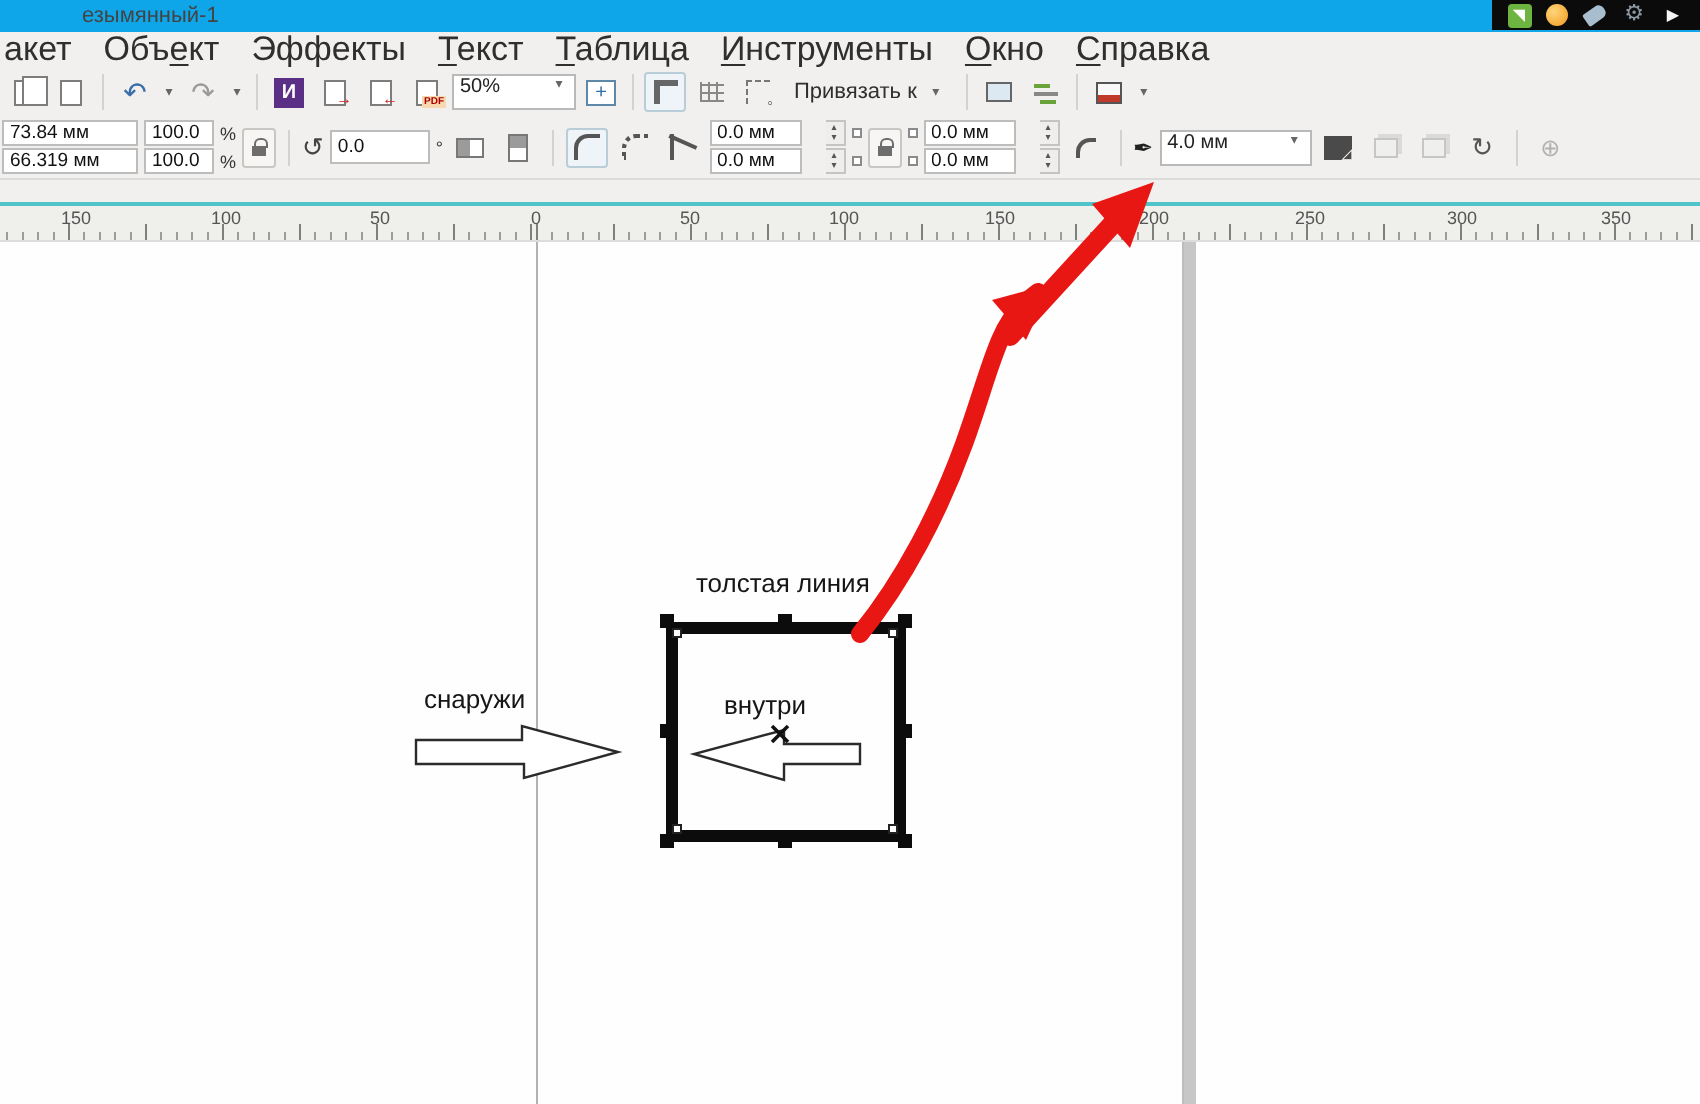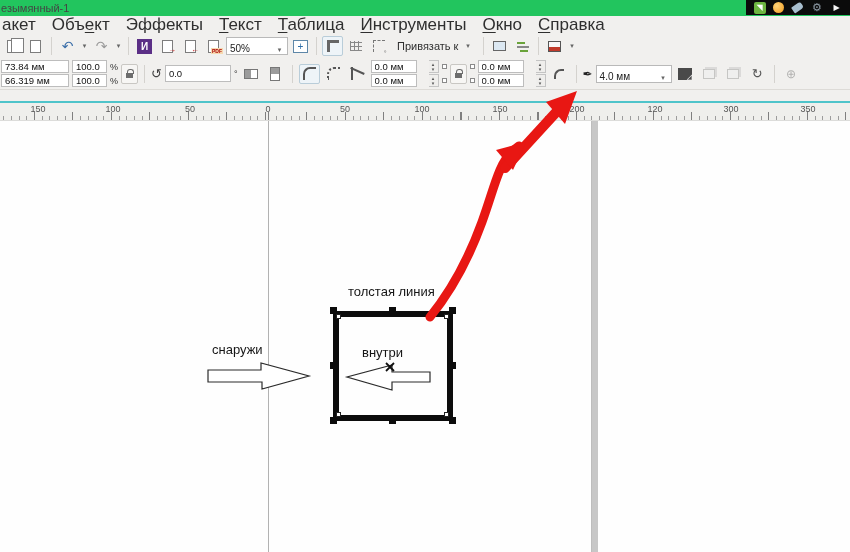--- a/index.html
+++ b/index.html
@@ -1,20 +1,20 @@
 <!DOCTYPE html>
 <html><head>
 <meta charset="utf-8">
 <style>
   * { margin:0; padding:0; box-sizing:border-box; }
   html,body { width:850px; height:552px; overflow:hidden; }
   body { font-family:"Liberation Sans", sans-serif; background:#fff; position:relative; }
 
   
-  .titlebar { height:16px; background:#22c55e; display:flex; align-items:center; position:relative; }
+  .titlebar { height:16px; background:#0ea5e9; display:flex; align-items:center; position:relative;padding-left:40px; }
   .title { font-size:11px; color:#444; margin-left:1px; white-space:nowrap; }
   .overlay-strip { position:absolute; right:0; top:0; height:15px; width:104px; background:#0b0b0b;
                    display:flex; align-items:center; justify-content:space-evenly; z-index:60; }
   .ostrip-ic { width:12px; height:12px; display:flex; align-items:center; justify-content:center; font-size:9px; line-height:1; }
   .ic-capture { background:#6db540; border-radius:2px; color:#fff; font-size:8px; }
   .ic-globe  { background:radial-gradient(circle at 35% 35%, #ffd47a, #f09a1c); border-radius:50%; width:11px; height:11px; }
   .ic-tag    { background:#a8bece; width:11px; height:7px; transform:rotate(-35deg); border-radius:1px 3px 3px 1px; }
   .ic-gear   { color:#8d9aa5; font-size:11px; }
   .ic-play   { color:#f5f5f5; font-size:8px; }
 
@@ -37,21 +37,21 @@
 
   
   .sheet { width:11px; height:13px; background:#fff; border:1px solid #7d7d7d; position:relative; }
   .sheet.back::after { content:""; position:absolute; left:3px; top:-3px; width:11px; height:13px; background:#fff; border:1px solid #7d7d7d; }
   .undo-g { color:#3a6ea8; font-size:14px; }
   .redo-g { color:#9a9a9a; font-size:14px; }
   .purple-app { width:15px; height:15px; background:#5b2f86; color:#fff; font-size:10px; font-weight:bold;
                 display:flex; align-items:center; justify-content:center; }
   .arrow-red { position:absolute; right:1px; bottom:1px; color:#c22; font-size:8px; line-height:1; }
   .pdf-tag { position:absolute; right:0; bottom:1px; font-size:5px; font-weight:bold; color:#a00; background:#f6d9b0; padding:0 1px; }
-  .combo { height:18px; background:#fff; border:1px solid #b9b9b9; display:flex; align-items:flex-end;
+  .combo { height:18px; background:#fff; border:1px solid #b9b9b9; display:flex; align-items:flex-start;
            font-size:10px; color:#222; padding:0 3px; gap:4px; flex:none; }
   .combo .val { flex:1; }
   .fullprev { width:15px; height:13px; border:1px solid #5e87a8; background:#fff; color:#2f6ea8; font-size:10px;
               display:flex; align-items:center; justify-content:center; }
   .ruler-g { width:12px; height:12px; border-left:3px solid #666; border-top:3px solid #666; }
   .grid-g { width:12px; height:10px; background:
             repeating-linear-gradient(90deg,#888 0 1px,transparent 1px 4px),
             repeating-linear-gradient(0deg,#888 0 1px,transparent 1px 4px); }
   .guide-g { width:12px; height:12px; border-left:1px dashed #777; border-top:1px dashed #777; position:relative; }
   .guide-g::after { content:"◦"; position:absolute; right:-2px; bottom:-4px; font-size:8px; color:#555; }
@@ -61,21 +61,21 @@
                linear-gradient(#6aa33a 0 0) 0 2px/8px 2px no-repeat,
                linear-gradient(#888 0 0) 0 6px/12px 2px no-repeat,
                linear-gradient(#6aa33a 0 0) 3px 10px/8px 2px no-repeat; }
   .launcher-g { width:13px; height:11px; border:1px solid #555; background:linear-gradient(#f8f8f8 60%, #c03a2b 60%); }
 
   
   .stack { display:flex; flex-direction:column; gap:1px; flex:none; }
   .field { height:13px; background:#fff; border:1px solid #bdbdbd; font-size:9.5px; color:#111;
            font-family:"Liberation Sans", sans-serif; padding:0 3px; }
   input.field { outline:none; }
-  .w72 { width:68px; } .w34 { width:35px; } .w52 { width:66px; } .w46 { width:46px; }
+  .w72 { width:68px; } .w34 { width:35px; } .w52 { width:50px; } .w46 { width:46px; }
   .pct-col { display:flex; flex-direction:column; gap:1px; font-size:9px; color:#333; }
   .pct-col span { height:13px; display:flex; align-items:center; }
   .lockbtn { width:17px; height:20px; border:1px solid #c9c7c3; background:#f7f6f4; border-radius:2px;
              display:flex; align-items:center; justify-content:center; flex:none; }
   .lock-shape { width:7px; height:5px; background:#6d6d6d; position:relative; margin-top:3px; }
   .lock-shape::before { content:""; position:absolute; left:1px; top:-4px; width:5px; height:4px;
                         border:1.5px solid #6d6d6d; border-bottom:none; border-radius:3px 3px 0 0; }
   .rot-ic { font-size:13px; color:#444; }
   .deg { font-size:9px; color:#333; }
   .flip-g { width:14px; height:10px; border:1px solid #777; background:linear-gradient(90deg,#9b9b9b 50%,#fff 50%); }
@@ -319,21 +319,21 @@
 
 <div class="ruler">
   <span class="num" style="left:38px">150</span>
   <span class="num" style="left:113px">100</span>
   <span class="num" style="left:190px">50</span>
   <span class="num" style="left:268px">0</span>
   <span class="num" style="left:345px">50</span>
   <span class="num" style="left:422px">100</span>
   <span class="num" style="left:500px">150</span>
   <span class="num" style="left:577px">200</span>
-  <span class="num" style="left:655px">120</span>
+  <span class="num" style="left:655px">250</span>
   <span class="num" style="left:731px">300</span>
   <span class="num" style="left:808px">350</span>
   <div class="minor"></div>
   <div class="major"></div>
 </div>
 
 <div class="canvas">
   <div class="page-left-edge"></div>
   <div class="page-right-edge"></div>
 

